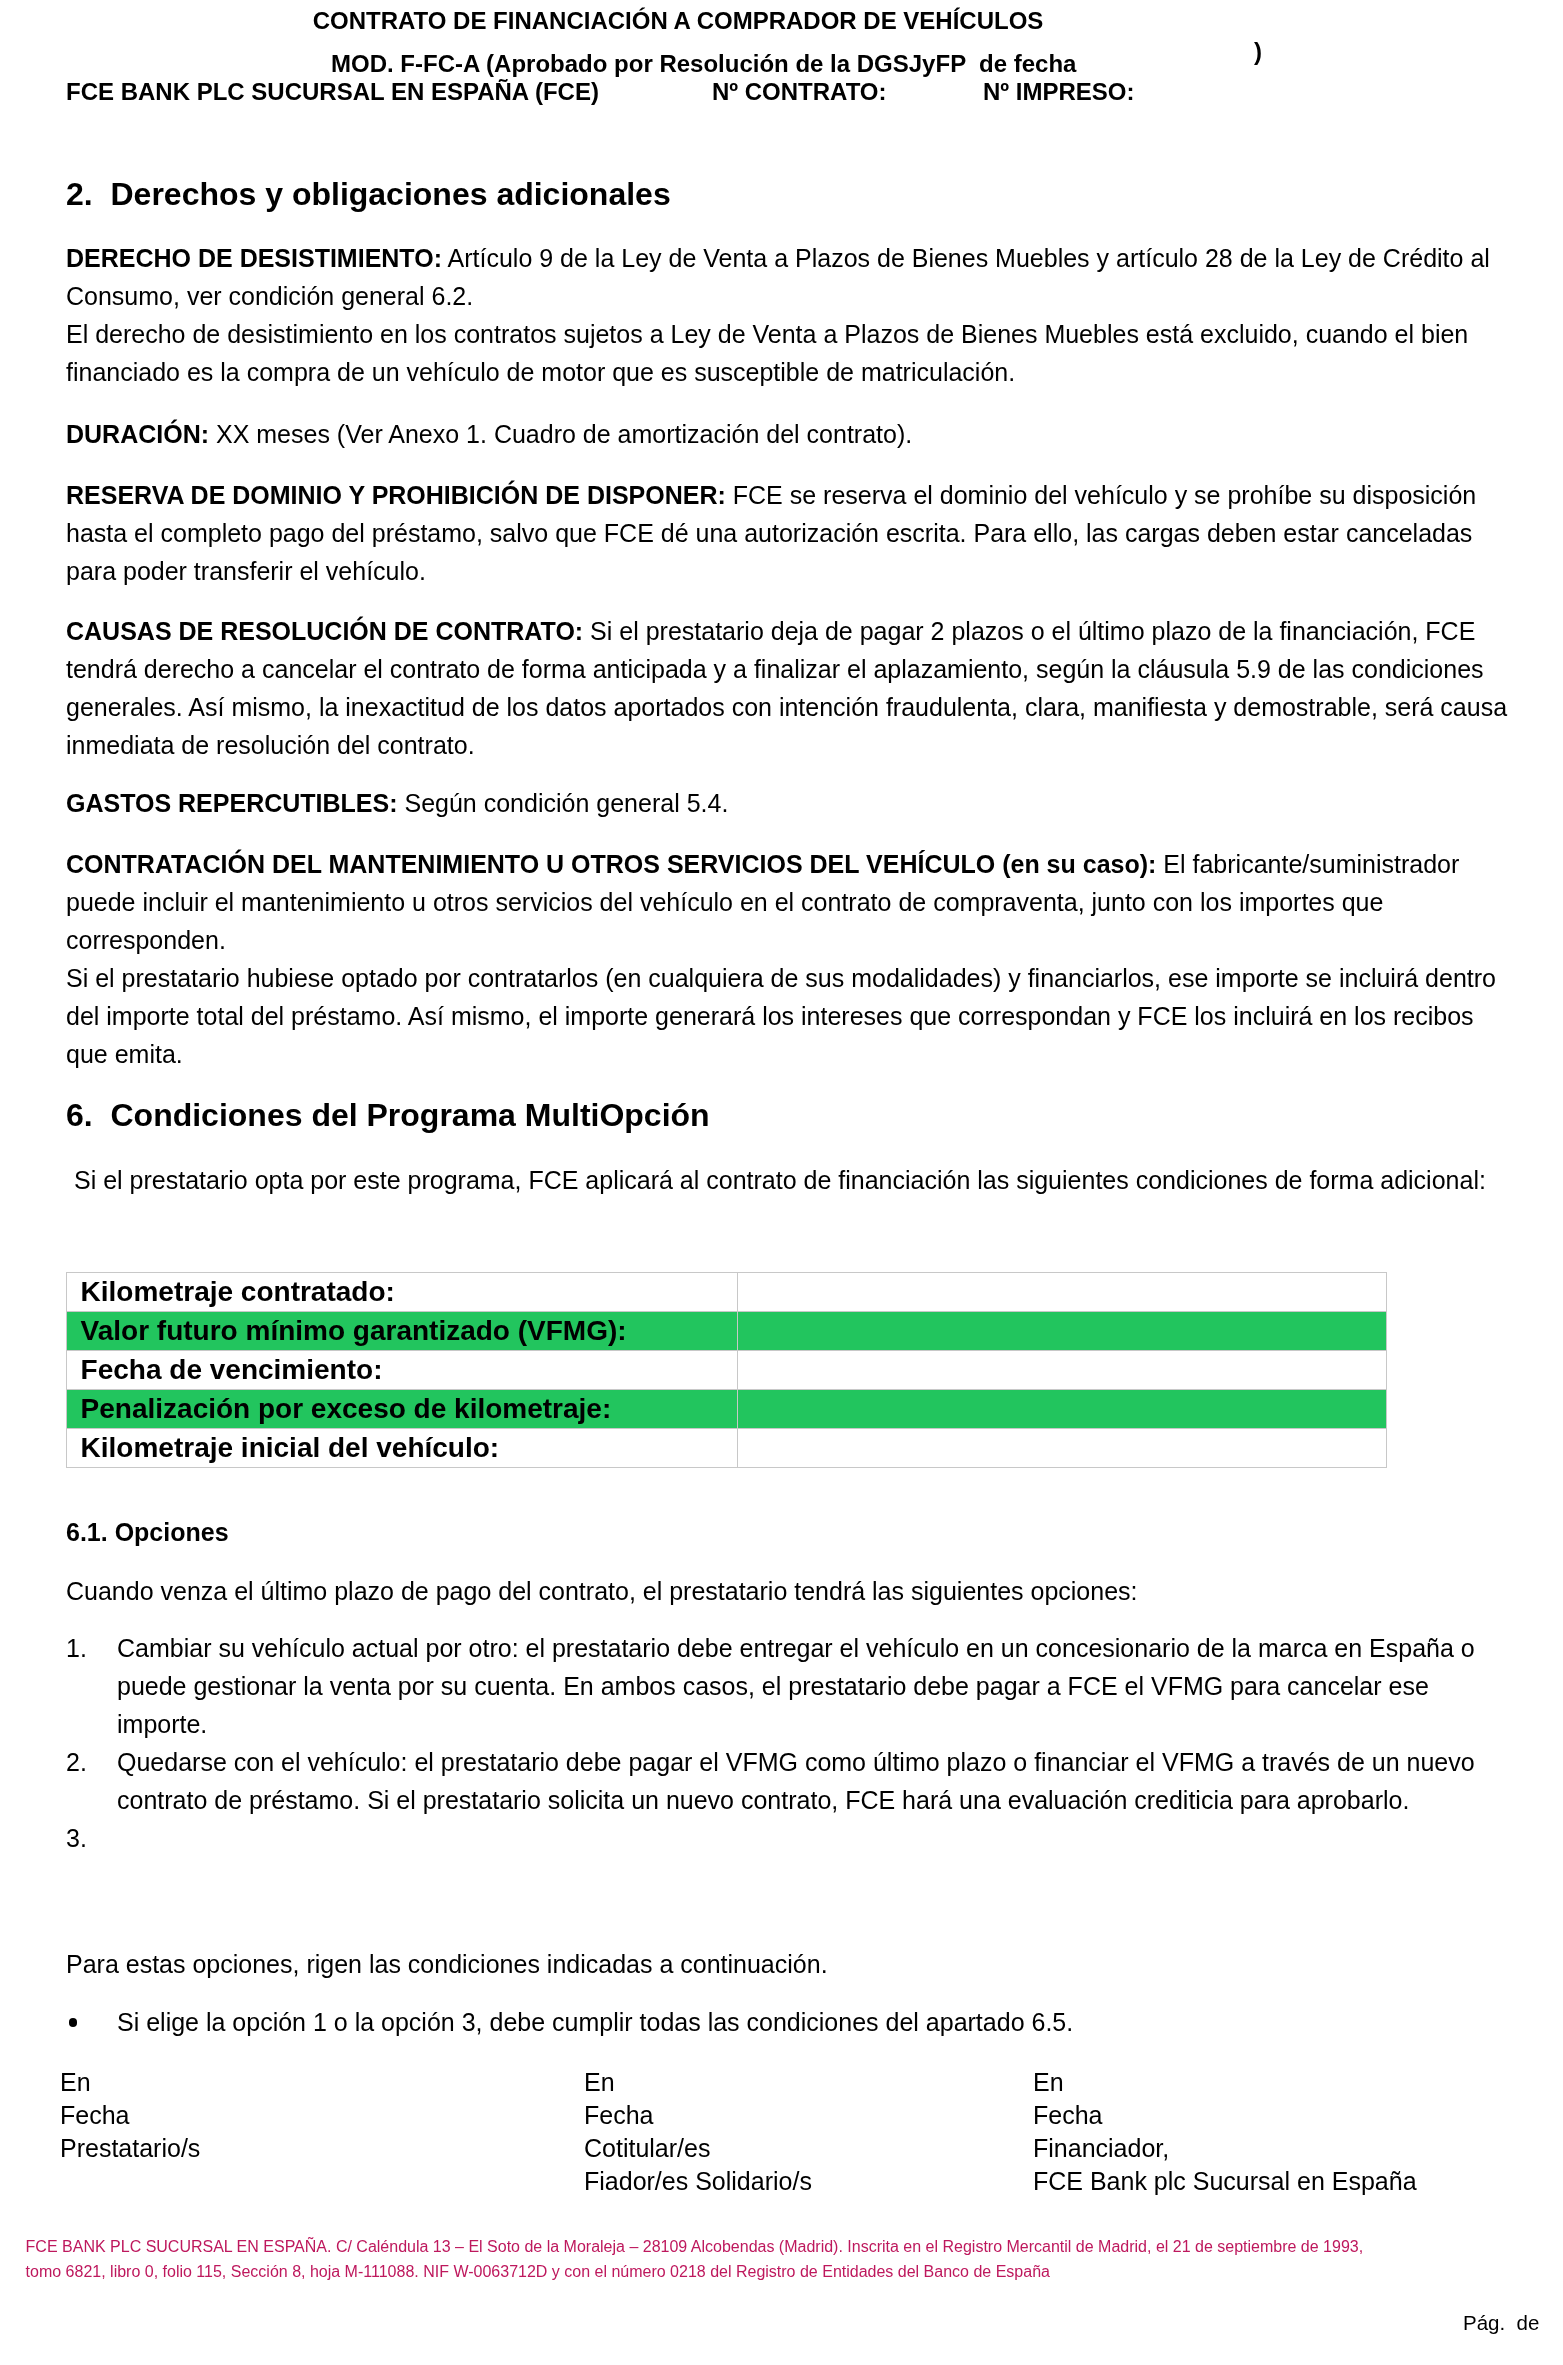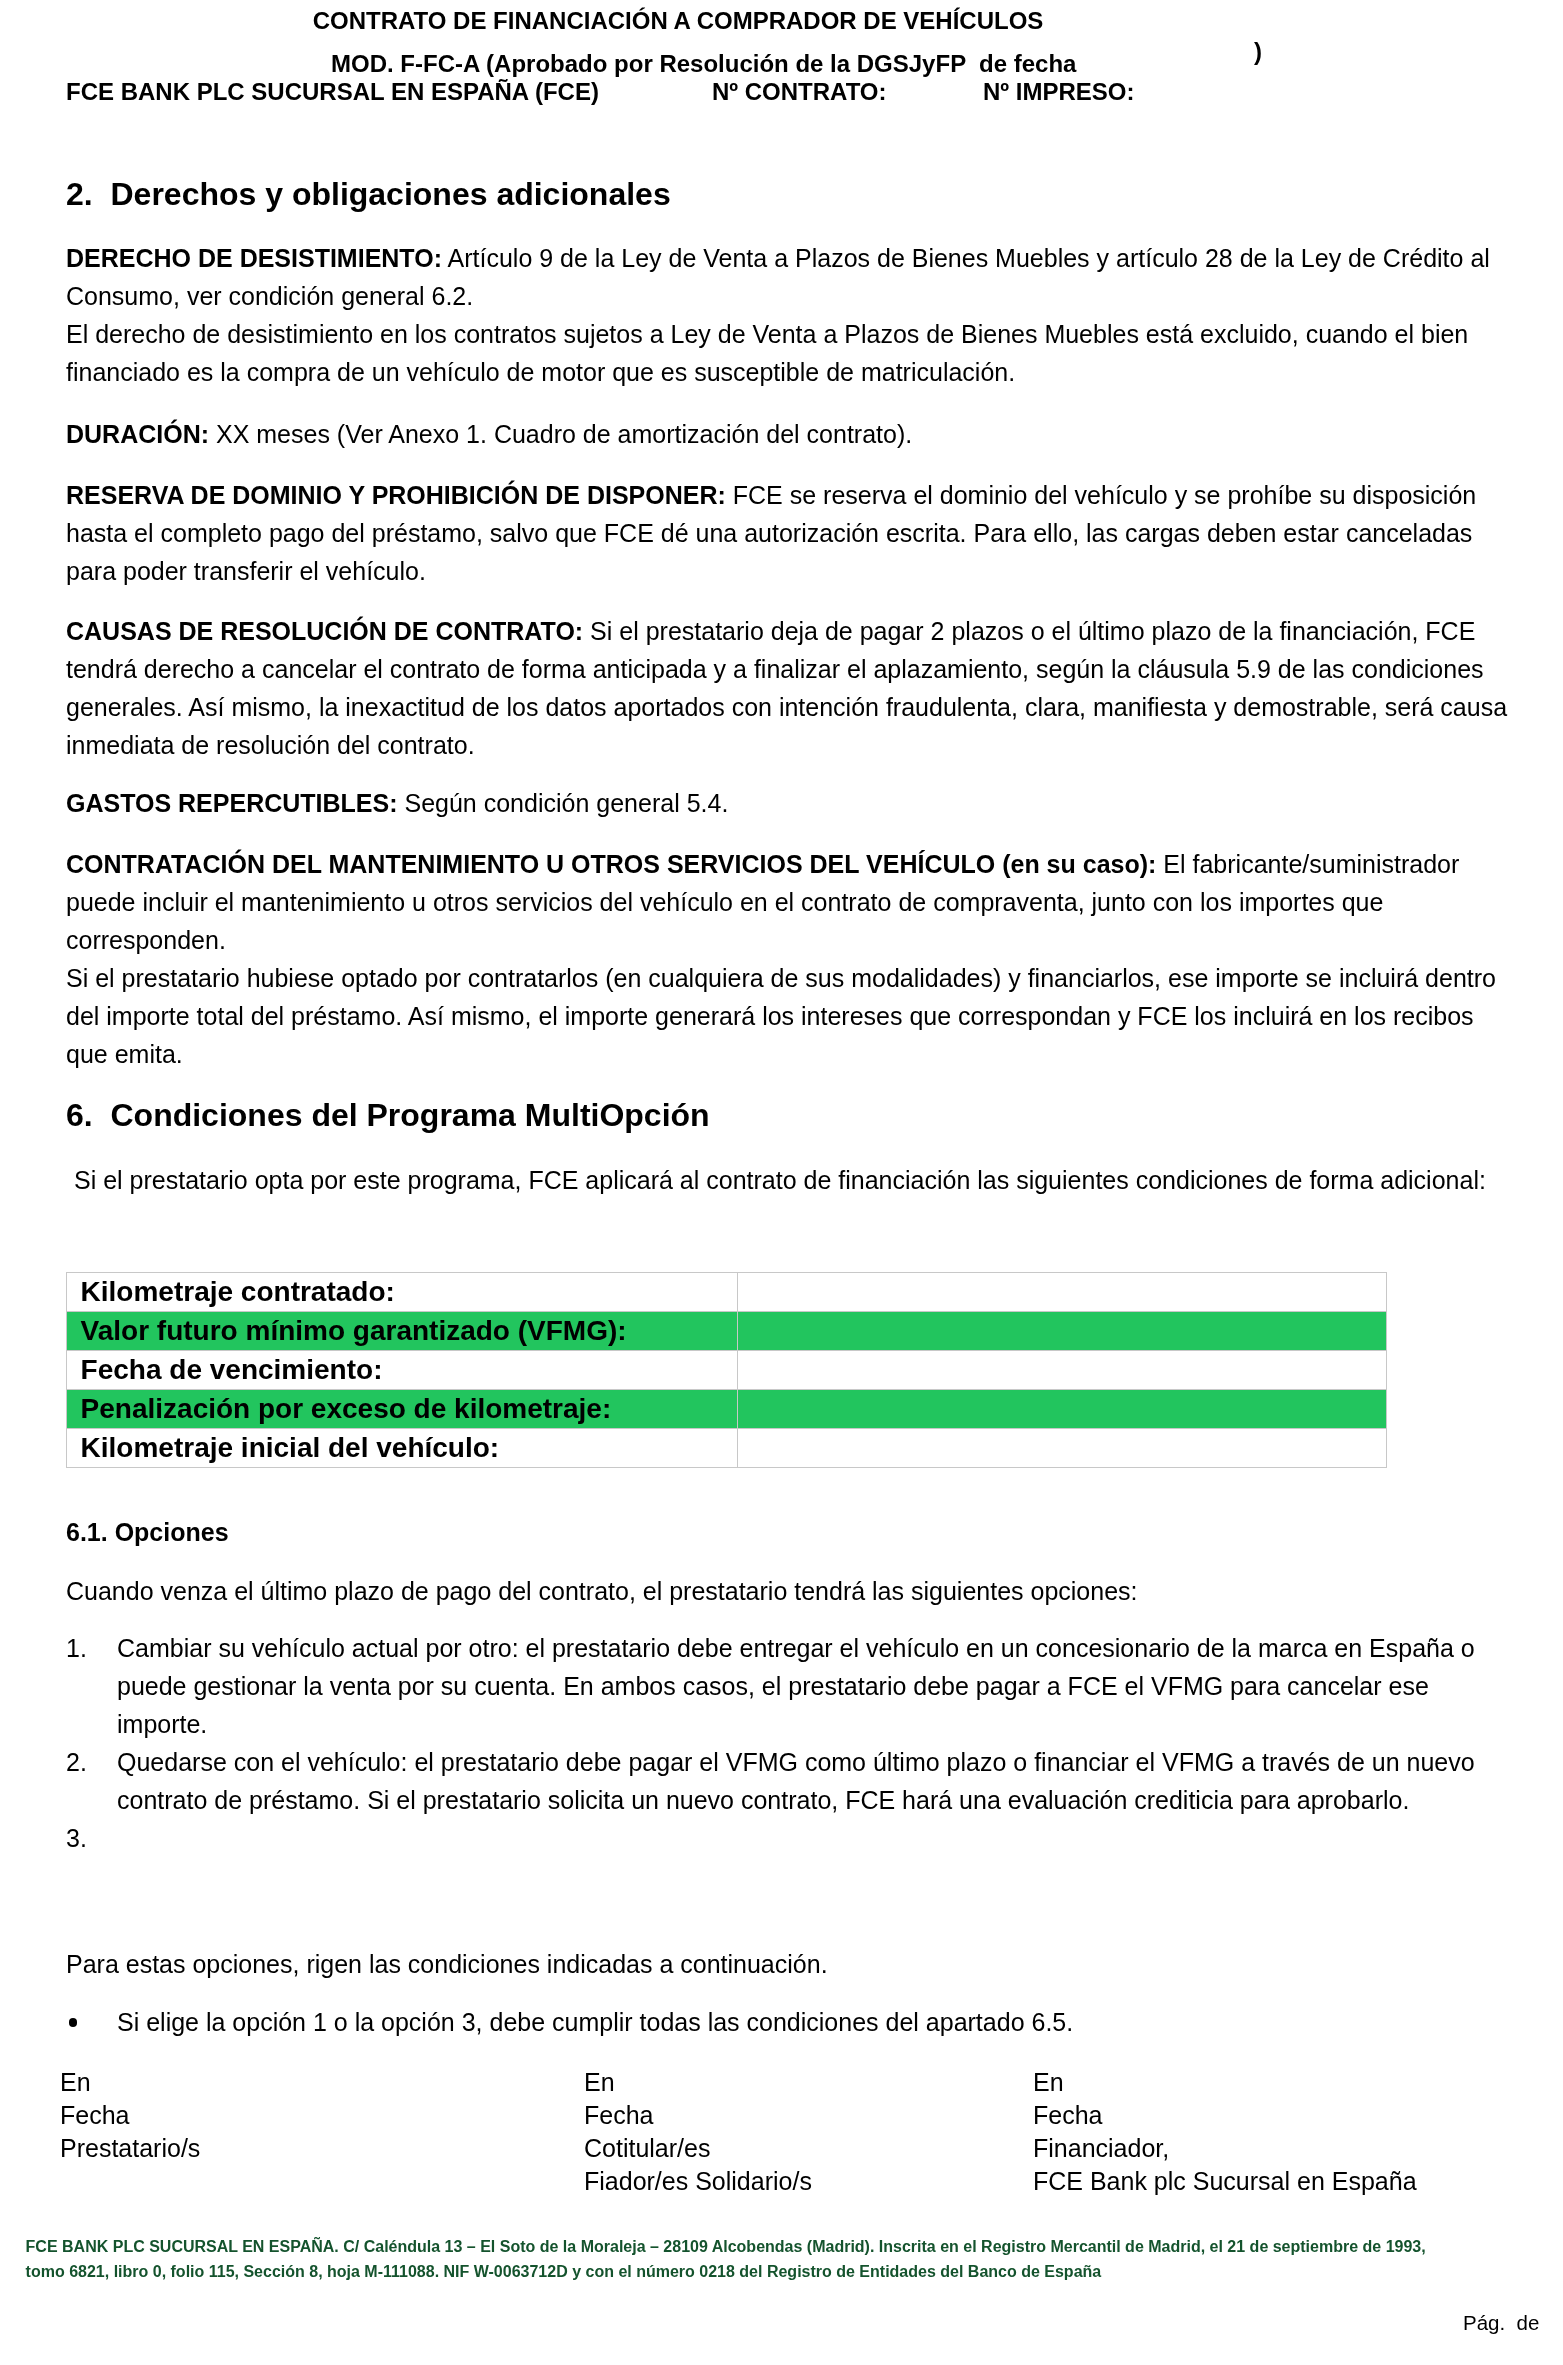--- a/index.html
+++ b/index.html
@@ -35,21 +35,21 @@
 
     ol.opts { margin: 0; padding: 0; list-style: none; }
     ol.opts li { position: relative; padding-left: 51px; font-size: 25px; line-height: 38px; }
     ol.opts li .num { position: absolute; left: 0; top: 0; }
     .bullet-row { position: relative; padding-left: 51px; font-size: 25px; line-height: 38px; }
     .bullet-row .dot { position: absolute; left: 2.6px; top: 15.3px; width: 8.5px; height: 8.5px; border-radius: 50%; background: #000; }
 
     .sig-col { position: absolute; top: 2066px; font-size: 25px; line-height: 33px; }
     .sig-col div { white-space: nowrap; }
 
-    .footer { position: absolute; left: 25.6px; top: 2234px; font-size: 16px; line-height: 25px; color: #14532d; font-weight: bold; }
+    .footer { position: absolute; left: 25.6px; top: 2234px; font-size: 16px; line-height: 25px; color: #be185d; }
     .page-no { position: absolute; left: 1463px; top: 2311px; font-size: 20.5px; white-space: pre; }
   </style>
 </head>
 <body>
 
 <div class="hdr hdr-title">CONTRATO DE FINANCIACIÓN A COMPRADOR DE VEHÍCULOS</div>
 <div class="hdr hdr-mod">MOD. F-FC-A (Aprobado por Resolución de la DGSJyFP  de fecha</div>
 <div class="hdr hdr-paren">)</div>
 <div class="hdr hdr-bank">FCE BANK PLC SUCURSAL EN ESPAÑA (FCE)</div>
 <div class="hdr hdr-contrato">Nº CONTRATO:</div>

